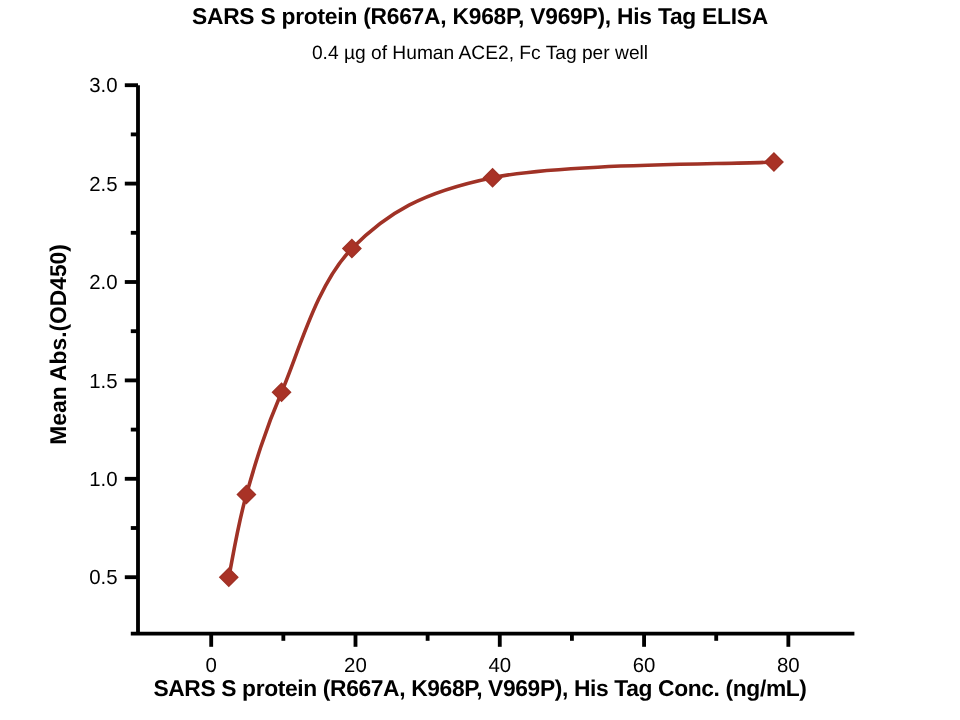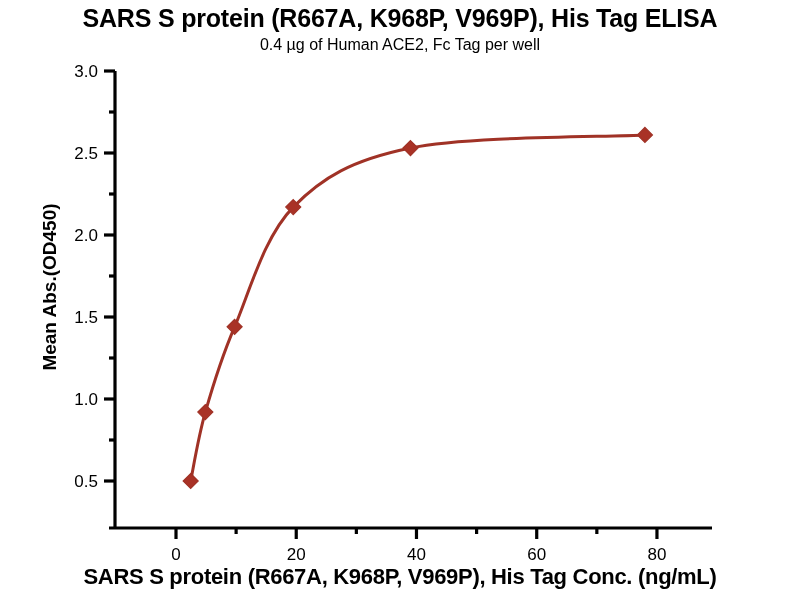--- a/index.html
+++ b/index.html
@@ -20,42 +20,42 @@
     width: 800px;
     height: 600px;
     background: #ffffff;
   }
   .title {
     position: absolute;
     left: 0;
     top: 4px;
     width: 800px;
     text-align: center;
-    font-size: 25px;
+    font-size: 19px;
     font-weight: bold;
     letter-spacing: -0.2px;
     font-family: "Liberation Sans", sans-serif;
   }
   .subtitle {
     position: absolute;
     left: 0;
     top: 36px;
     width: 800px;
     text-align: center;
     font-size: 16px;
     font-weight: normal;
     font-family: "Liberation Sans", sans-serif;
   }
   .xlabel {
     position: absolute;
     left: 0;
     top: 564px;
     width: 800px;
     text-align: center;
-    font-size: 22px;
+    font-size: 19px;
     font-weight: bold;
     letter-spacing: -0.3px;
     font-family: "Liberation Sans", sans-serif;
   }
   .ylabel {
     position: absolute;
     left: -150px;
     top: 276px;
     width: 400px;
     text-align: center;

